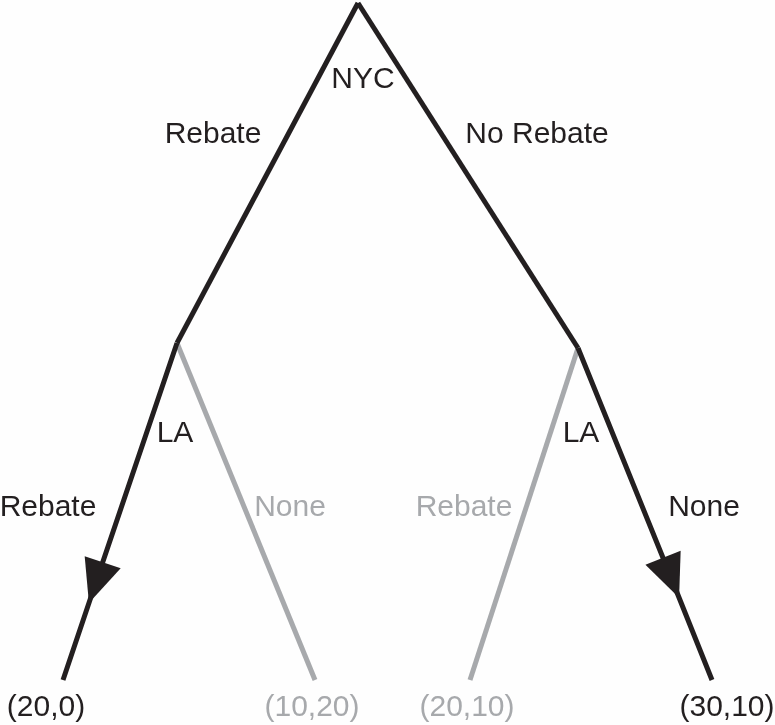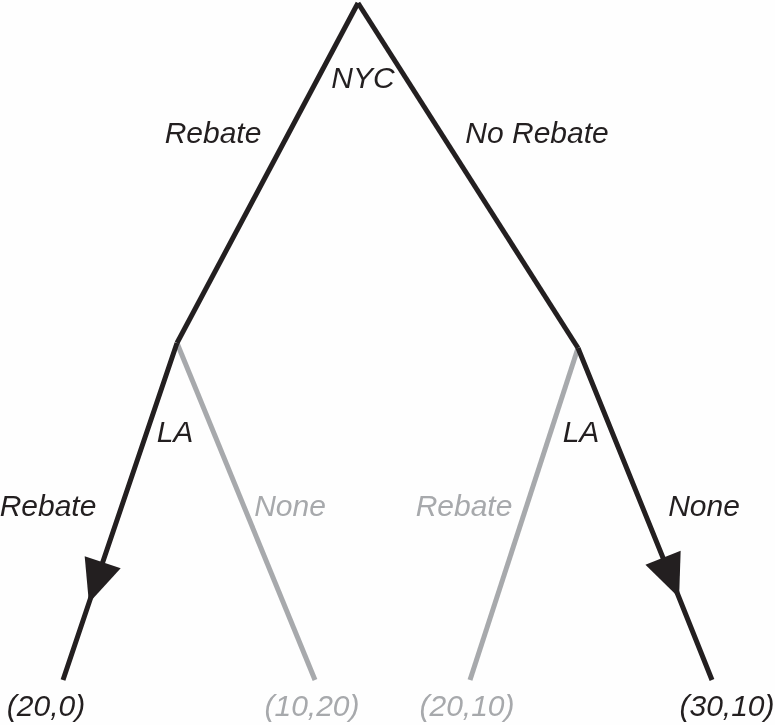--- a/index.html
+++ b/index.html
@@ -7,21 +7,21 @@
     --unchosen-path: #a7a9ac;
     --background: #fefefe;
   }
   html, body { margin: 0; padding: 0; }
   body {
     width: 775px; height: 725px;
     background: var(--background);
     font-family: "Liberation Sans", sans-serif;
     overflow: hidden;
   }
-  .stage { position: relative; width: 775px; height: 725px; font-style: italic; }
+  .stage { position: relative; width: 775px; height: 725px; }
   svg { display: block; }
   .edge { fill: none; stroke-width: 5; stroke-linecap: butt; stroke-linejoin: round; }
   .edge.chosen   { stroke: var(--chosen-path); }
   .edge.unchosen { stroke: var(--unchosen-path); }
   .lbl { font-size: 30px; font-weight: 400; }
   .lbl.dark { fill: var(--chosen-path); }
   .lbl.gray { fill: var(--unchosen-path); }
   .arrowhead-shape { fill: var(--chosen-path); }
 </style>
 </head>

